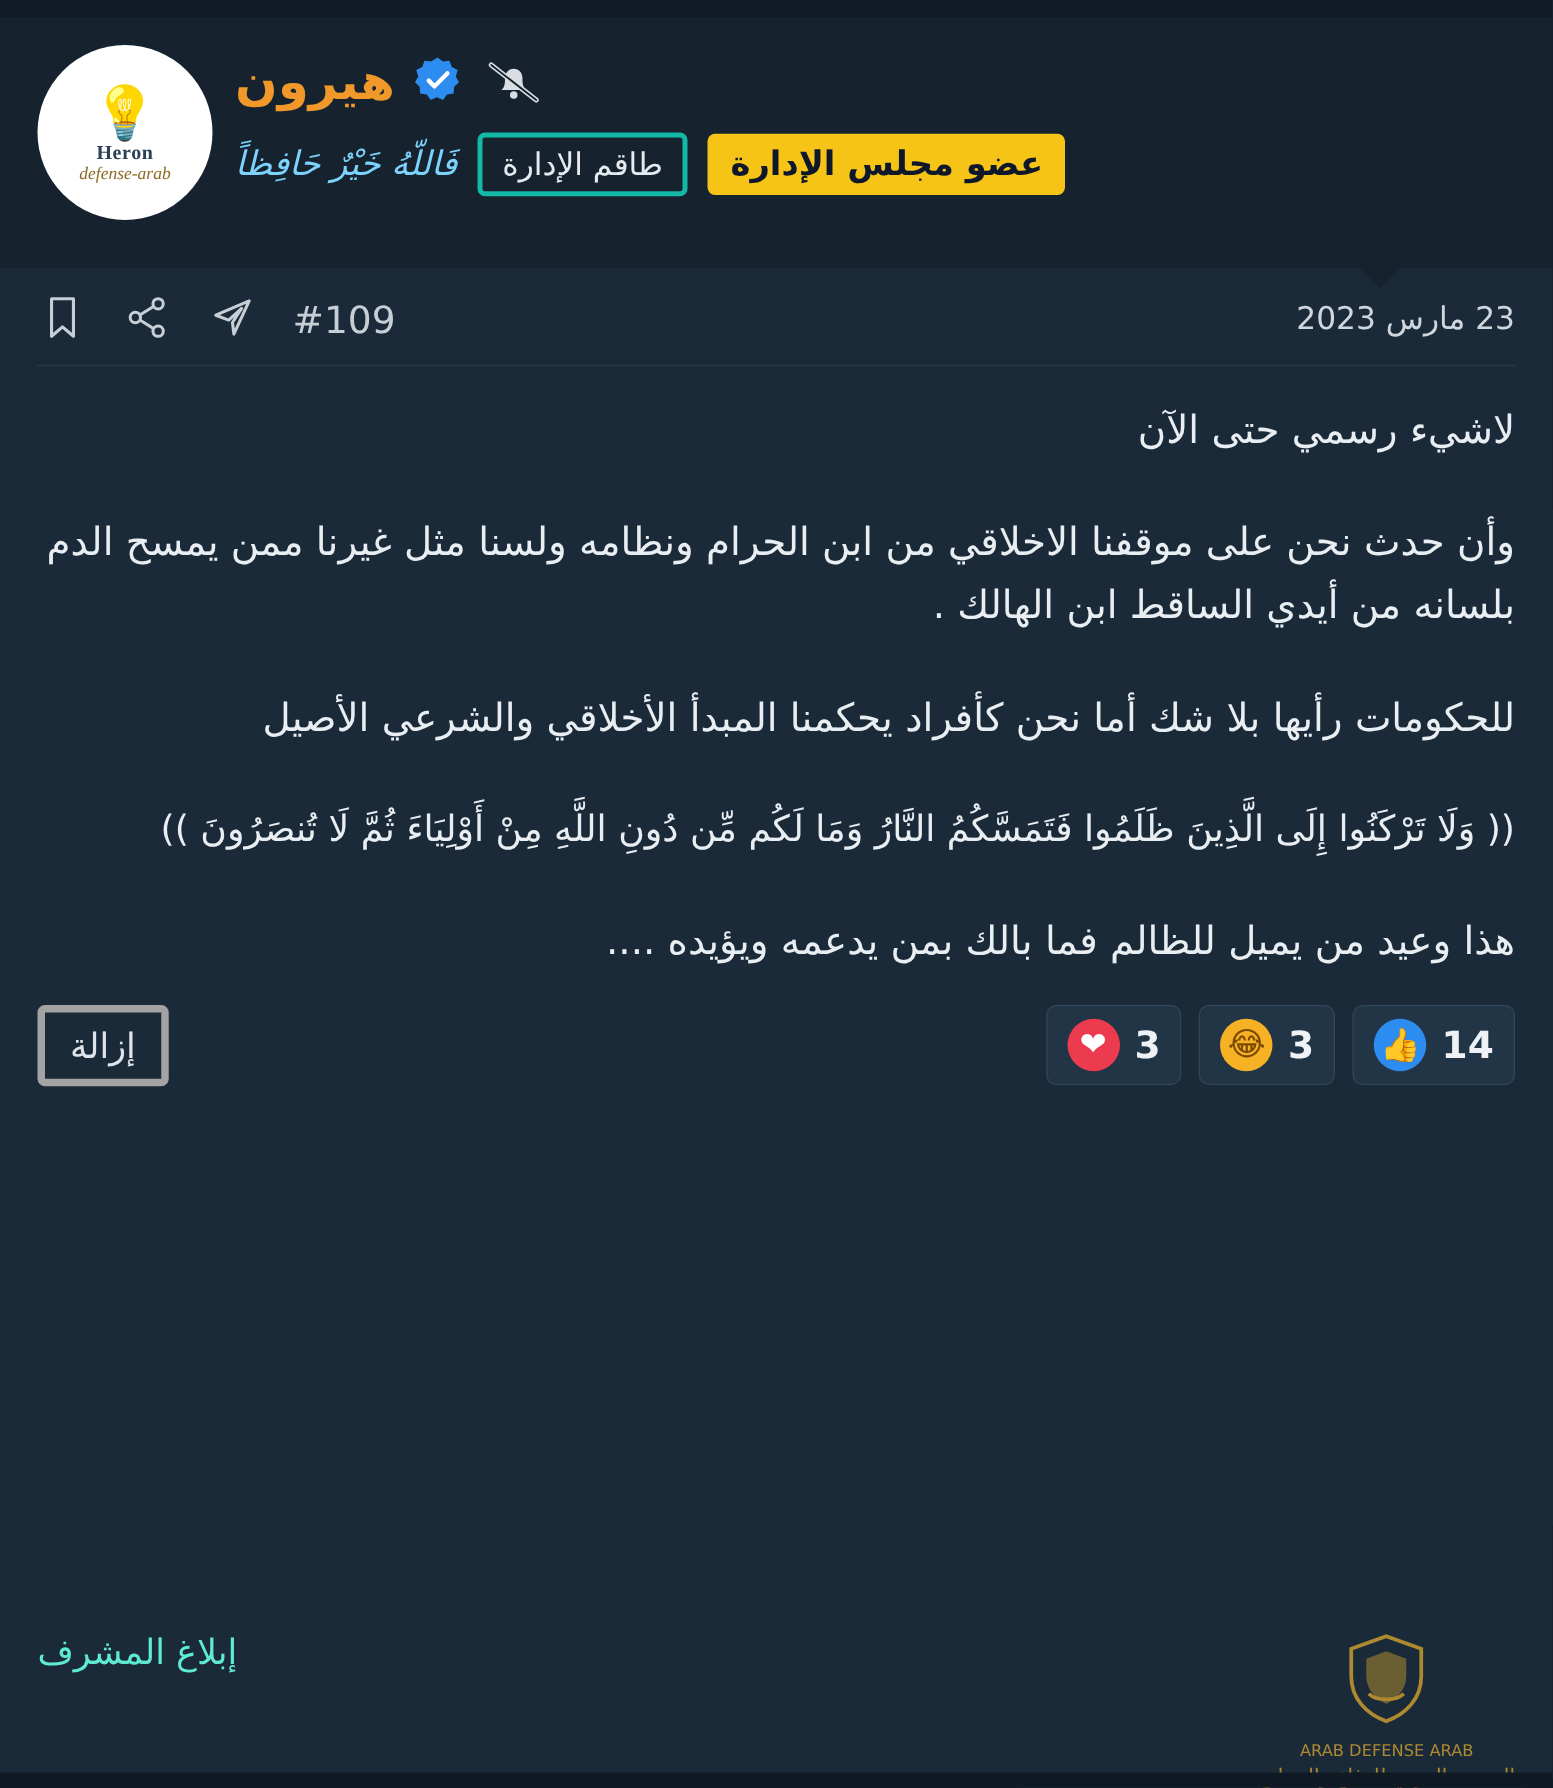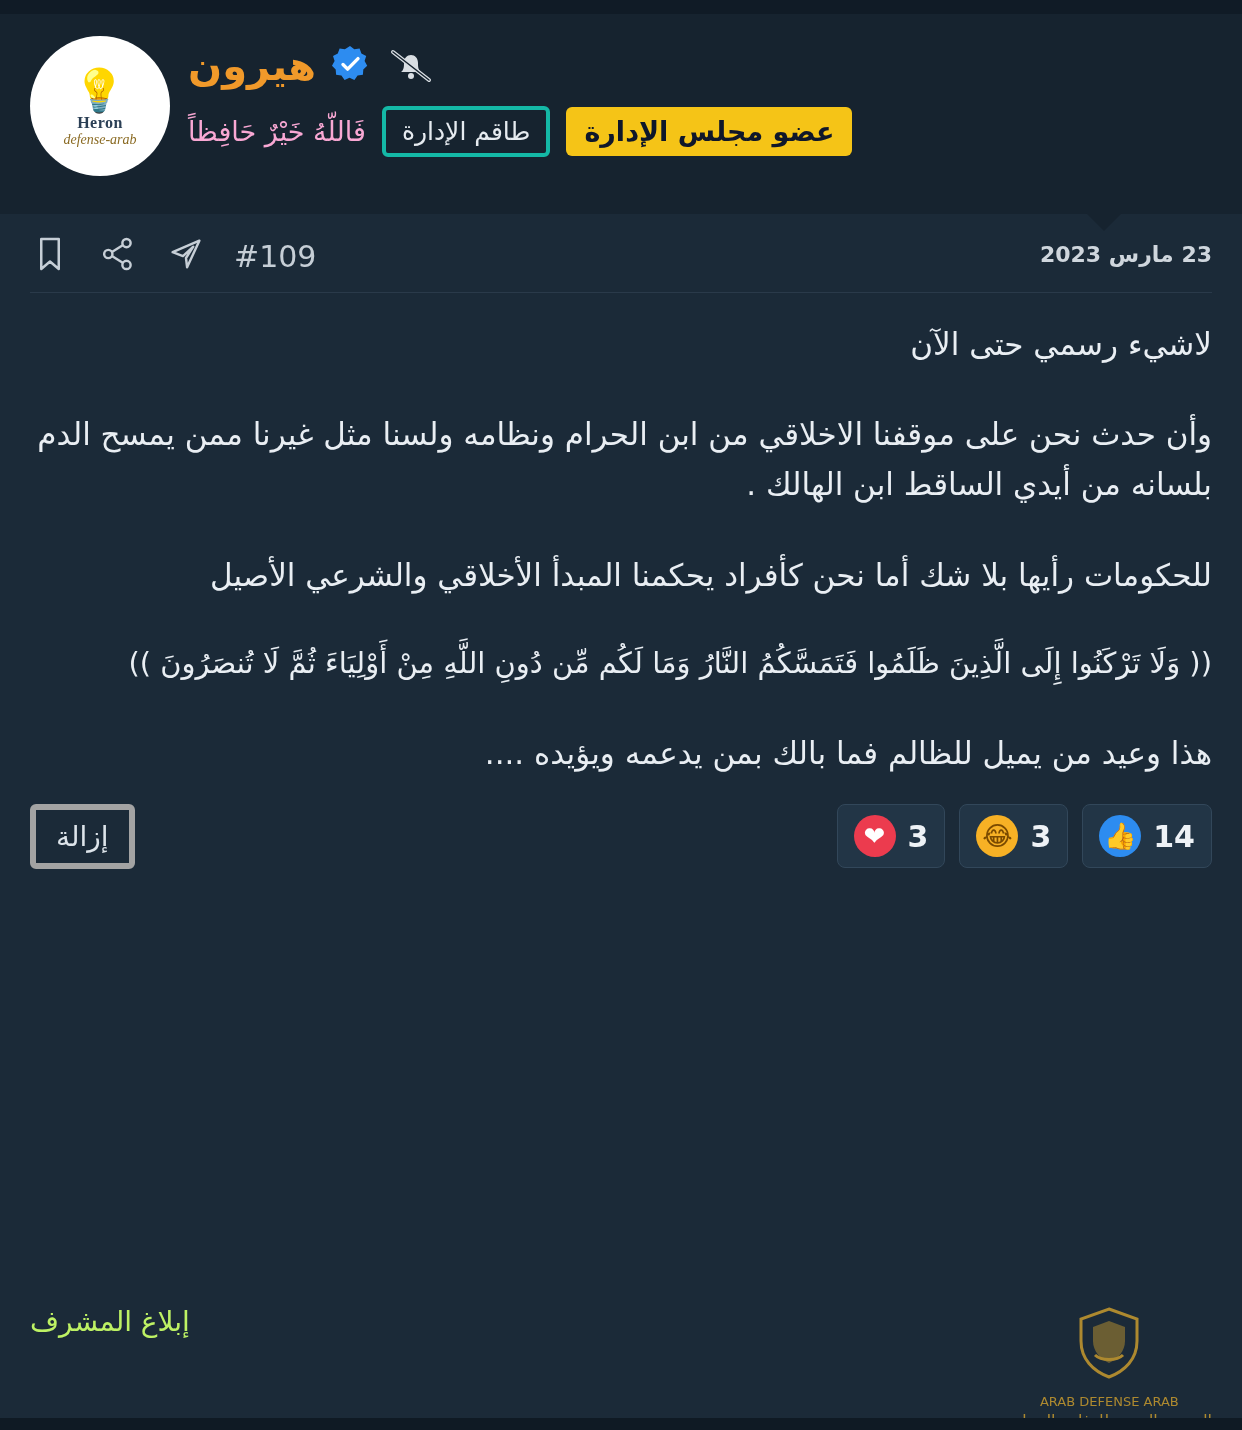--- a/index.html
+++ b/index.html
@@ -111,22 +111,23 @@
   }
   .meta-row {
     display: flex;
     flex-direction: row;
     align-items: center;
     gap: 16px;
     margin-top: 18px;
   }
   .motto {
     font-size: 27px;
-    color: #f9a8d4;
+    color: #7dd3fc;
     white-space: nowrap;
+    font-style: italic;
   }
   .staff-badge {
     border: 4px solid #14b8a6;
     border-radius: 6px;
     padding: 7px 16px;
     font-size: 25px;
     color: #e6ebf0;
     white-space: nowrap;
   }
   .admin-badge {
@@ -157,23 +158,22 @@
   }
   .info-row {
     display: flex;
     flex-direction: row;
     align-items: center;
     justify-content: space-between;
     border-bottom: 1px solid #2a3a4a;
     padding-bottom: 18px;
   }
   .date {
-    font-size: 22px;
+    font-size: 25px;
     color: #cfd6dd;
-    font-weight: bold;
   }
   .info-left {
     display: flex;
     flex-direction: row-reverse;
     align-items: flex-end;
     gap: 28px;
   }
   .icon-btn {
     color: #c6ced6;
     display: inline-flex;
@@ -258,21 +258,21 @@
   
   .footer {
     padding: 30px 30px 0 30px;
     display: flex;
     flex-direction: row;
     align-items: flex-start;
     justify-content: space-between;
   }
   .report {
     font-size: 28px;
-    color: #bef264;
+    color: #5eead4;
   }
   .watermark {
     display: flex;
     flex-direction: column;
     align-items: center;
     opacity: .85;
   }
   .wm-badge {
     font-size: 58px;
     color: #c79a2e;

